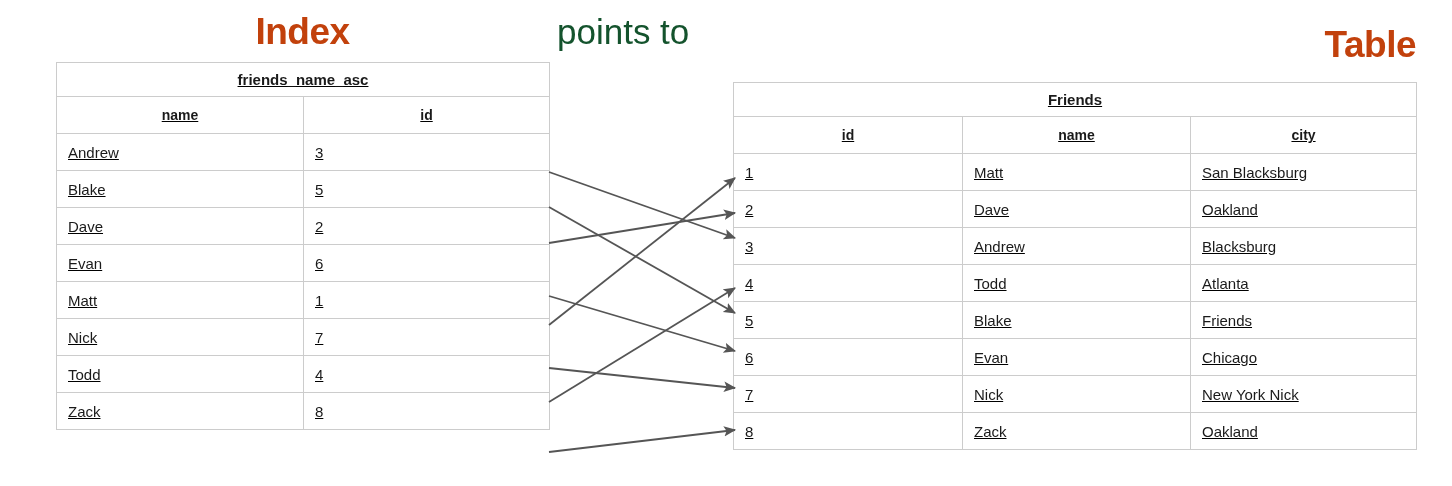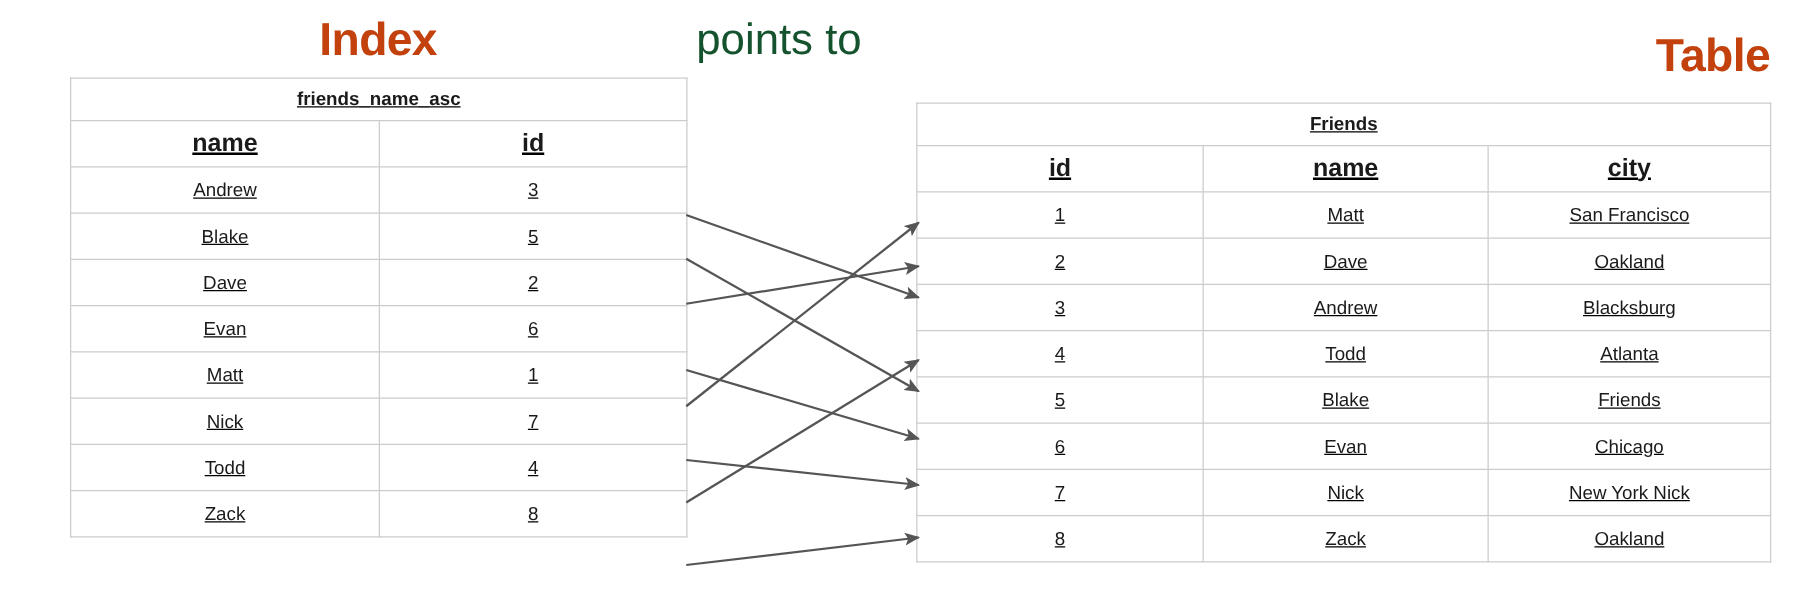--- a/index.html
+++ b/index.html
@@ -63,34 +63,34 @@
     background: #fff;
     table-layout: fixed;
     text-decoration: underline;
   }
   .grid td, .grid th {
     border: 1px solid #cccccc;
     padding: 0 11px;
     font-size: 15px;
     font-weight: normal;
     color: #1a1a1a;
-    text-align: center;
+    text-align: left;
     vertical-align: middle;
     overflow: hidden;
     white-space: nowrap;
   }
   .grid .caption-cell {
     text-align: center;
     font-weight: bold;
     font-size: 15px;
   }
   .grid .col-head {
     text-align: center;
     font-weight: bold;
-    font-size: 20px;
+    font-size: 14px;
     margin-left: 36px;
   }
 
   
   #index-table {
     left: 56px;
     top: 62px;
     width: 493px;
   }
   #index-table .caption-cell { height: 33px; }
@@ -193,21 +193,21 @@
       </tr>
       <tr>
         <td class="col-head">id</td>
         <td class="col-head">name</td>
         <td class="col-head">city</td>
       </tr>
 
       <tr>
         <td class="data">1</td>
         <td class="data">Matt</td>
-        <td class="data">San Francisco</td>
+        <td class="data">San Blacksburg</td>
       </tr>
       <tr>
         <td class="data">2</td>
         <td class="data">Dave</td>
         <td class="data">Oakland</td>
       </tr>
       <tr>
         <td class="data">3</td>
         <td class="data">Andrew</td>
         <td class="data">Blacksburg</td>

